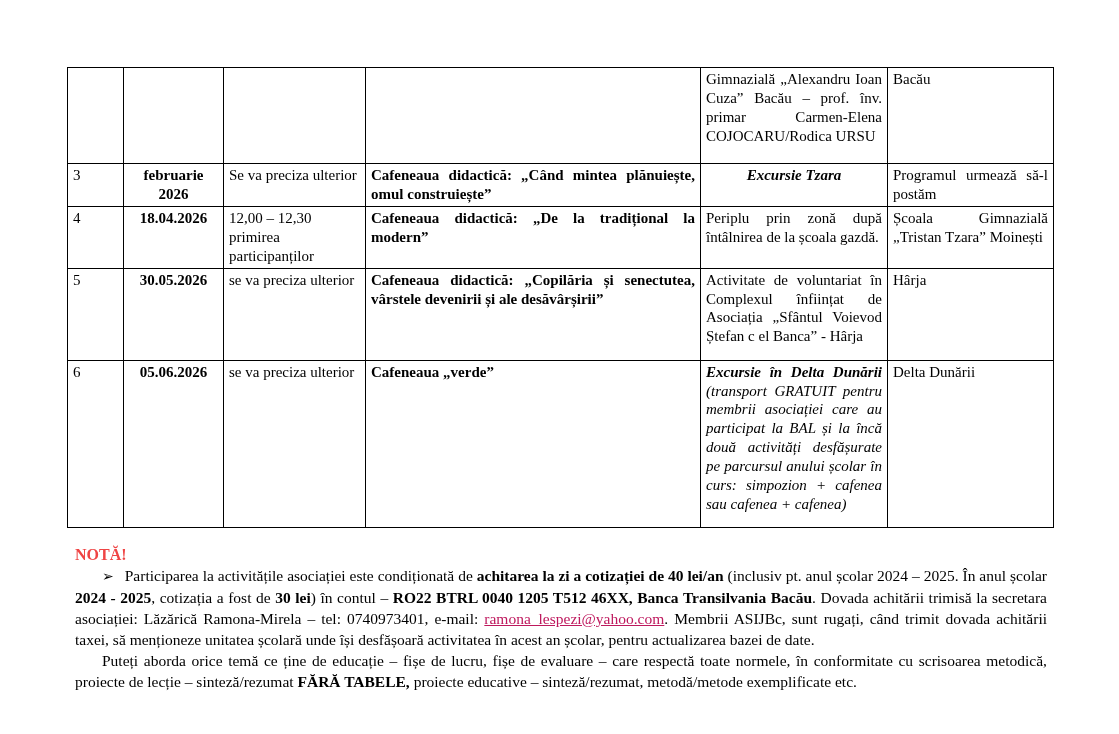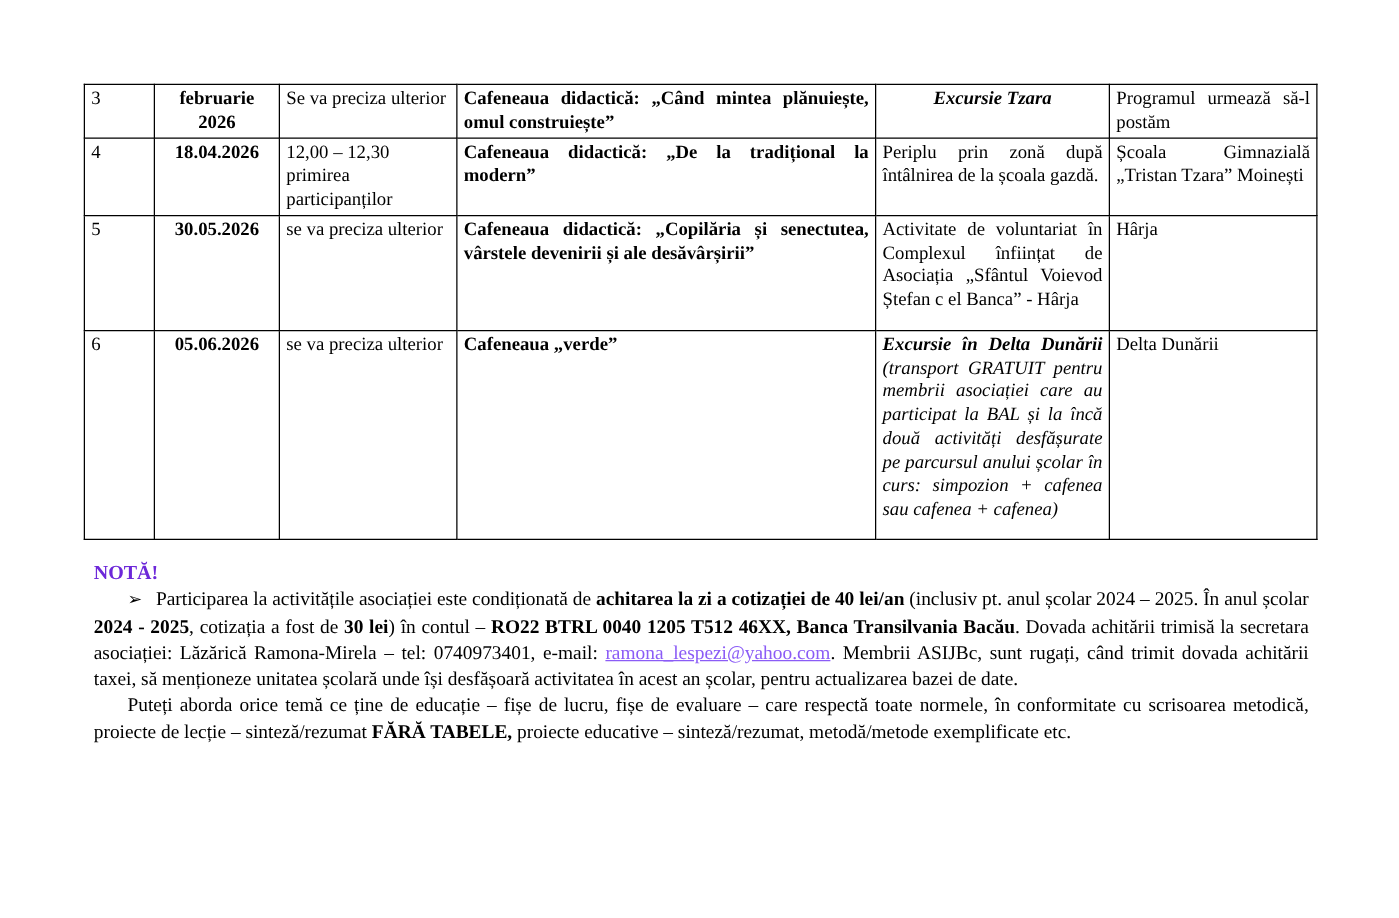--- a/index.html
+++ b/index.html
@@ -58,53 +58,61 @@
   .notes {
     width: 972px;
     margin: 16px 0 0 8px;
     font-size: 15.5px;
     line-height: 21px;
   }
   .note-heading {
     margin: 0;
     font-weight: bold;
     font-size: 16px;
-    color: #6d28d9;
+    color: #ef4444;
   }
   .note-par {
     margin: 0;
     text-align: justify;
     text-indent: 27px;
   }
   .bullet-arrow {
     padding-right: 11px;
     font-family: "DejaVu Sans", sans-serif;
     font-size: 14px;
   }
   .email-link {
-    color: #8b5cf6;
+    color: #be185d;
     text-decoration: underline;
     cursor: pointer;
   }
 </style>
 </head>
 <body>
 
 <div class="page">
 
   <table class="schedule">
     <colgroup>
       <col style="width:56px">
         <col style="width:100px">
         <col style="width:142px">
       <col style="width:335px">
         <col style="width:187px">
         <col style="width:166px">
     </colgroup>
     <tbody>
+      <tr class="r0">
+        <td class="c-num"></td>
+        <td class="c-date purple"></td>
+        <td class="c-time"></td>
+        <td class="c-activity purple"></td>
+        <td class="c-details">Gimnazială „Alexandru Ioan Cuza” Bacău – prof. înv. primar Carmen-Elena COJOCARU/Rodica URSU</td>
+        <td class="c-location">Bacău</td>
+      </tr>
       <tr class="r1">
         <td class="c-num">3</td>
         <td class="c-date purple">februarie 2026</td>
         <td class="c-time">Se va preciza ulterior</td>
         <td class="c-activity purple">Cafeneaua didactică: „Când mintea plănuiește, omul construiește”</td>
         <td class="c-details center-bi">Excursie Tzara</td>
         <td class="c-location">Programul urmează să-l postăm</td>
       </tr>
       <tr class="r2">
         <td class="c-num">4</td>

